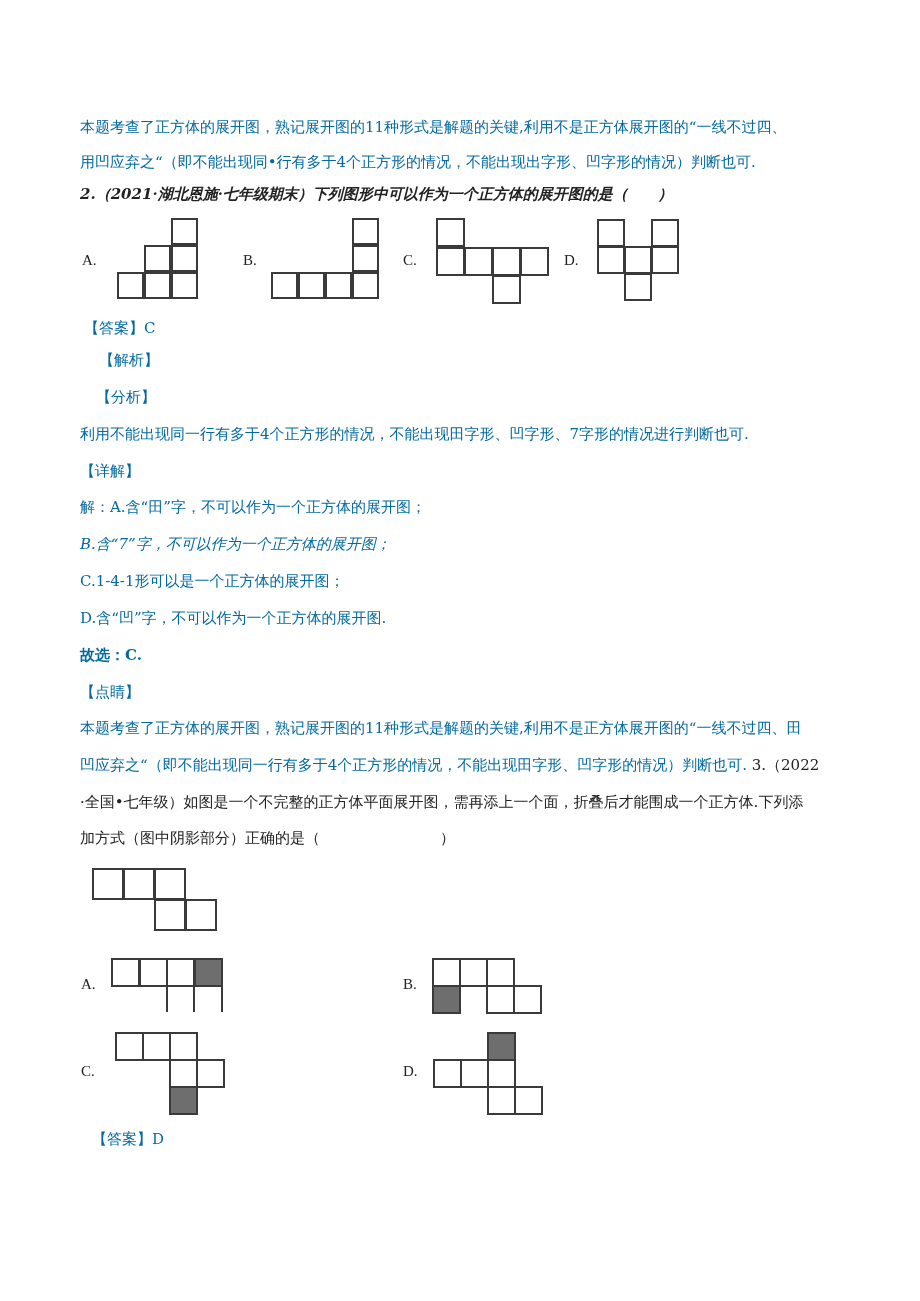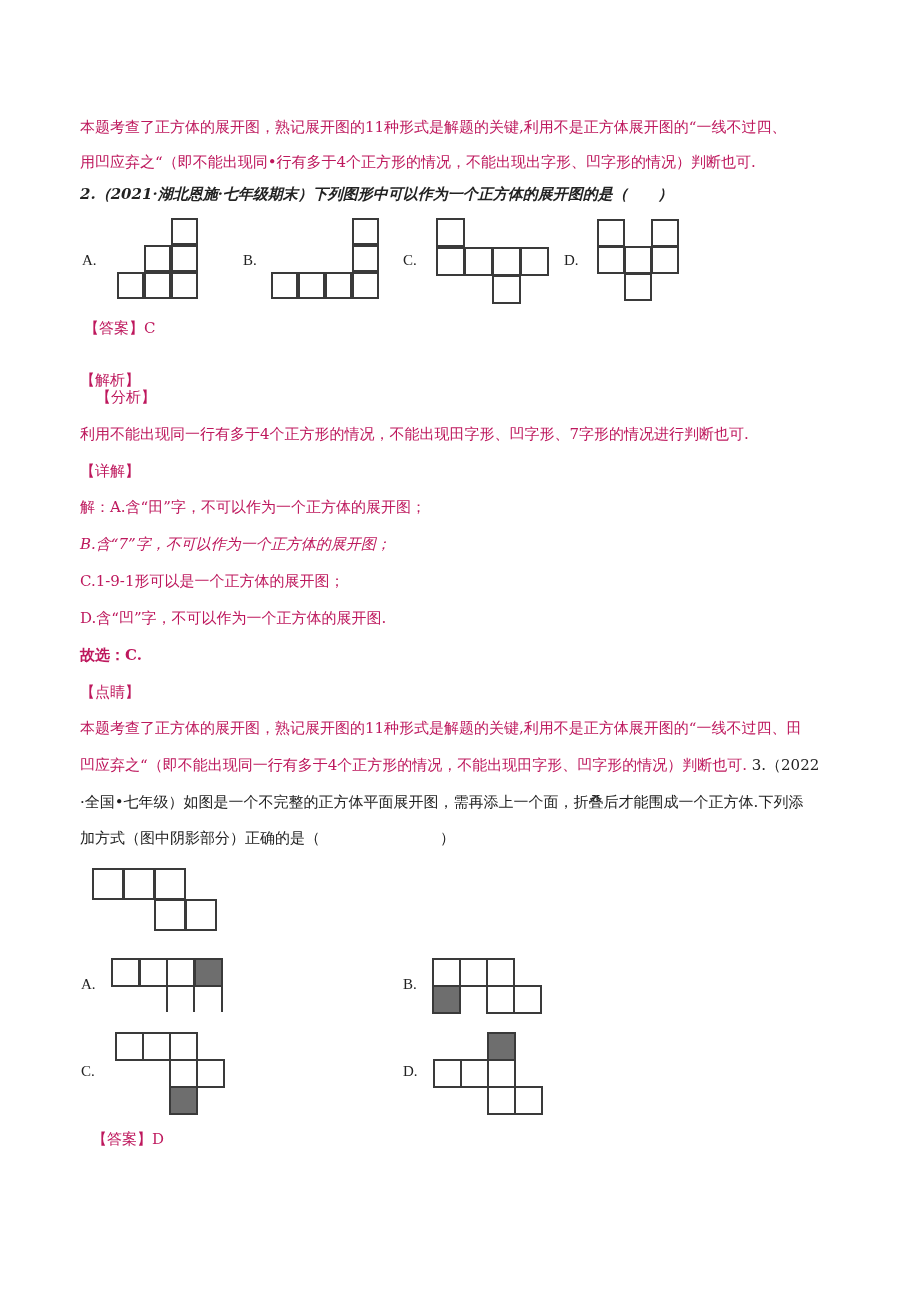--- a/index.html
+++ b/index.html
@@ -1,19 +1,19 @@
 <!DOCTYPE html>
 <html><head>
 <meta charset="utf-8">
 <style>
   html, body { margin: 0; padding: 0; background: #ffffff; }
   body { width: 920px; height: 1301px; position: relative; overflow: hidden;
          font-family: "DejaVu Serif", "Liberation Serif", serif; }
   .line { position: absolute; left: 80px; white-space: nowrap; font-size: 15px; line-height: 20px; }
-  .red { color: #be185d; }
+  .red { color: #0369a1; }
   .black { color: #222222; }
   .bold { font-weight: bold; font-family: "DejaVu Serif", serif; font-style: italic; }
   .label { position: absolute; font-size: 15px; color: #222; font-family: "Liberation Serif", serif; }
   .fig { position: absolute; }
   .sq { position: absolute; width: 27px; height: 27px; border: 2px solid #3a3a3a; box-sizing: border-box; background: transparent; }
   .sq.shaded { background: #6e6e6e; }
   .vline { position: absolute; width: 2px; background: #3a3a3a; }
 </style>
 </head>
 <body>
@@ -60,27 +60,27 @@
     <div class="sq" style="left:597px; top:219px; width:28px; height:28px;"></div>
     <div class="sq" style="left:651px; top:219px; width:28px; height:28px;"></div>
     <div class="sq" style="left:597px; top:246px; width:28px; height:28px;"></div>
     <div class="sq" style="left:624px; top:246px; width:28px; height:28px;"></div>
     <div class="sq" style="left:651px; top:246px; width:28px; height:28px;"></div>
     <div class="sq" style="left:624px; top:273px; width:28px; height:28px;"></div>
   </div>
 </div>
 
 <div class="line red" style="top:318px; left:84px;">【答案】C</div>
-<div class="line red" style="top:370px;">【解析】</div>
+<div class="line red" style="top:350px;margin-left:19px;">【解析】</div>
 <div class="line red" style="top:387px;margin-left:16px;">【分析】</div>
 <div class="line red" style="top:424px;">利用不能出现同一行有多于4个正方形的情况，不能出现田字形、凹字形、7字形的情况进行判断也可.</div>
 <div class="line red" style="top:461px;">【详解】</div>
 <div class="line red" style="top:497px;">解：A.含“田”字，不可以作为一个正方体的展开图；</div>
 <div class="line red" style="top:534px; font-style:italic;">B.含“7”字，不可以作为一个正方体的展开图；</div>
-<div class="line red" style="top:571px;">C.1-9-1形可以是一个正方体的展开图；</div>
+<div class="line red" style="top:571px;">C.1-4-1形可以是一个正方体的展开图；</div>
 <div class="line red" style="top:608px;">D.含“凹”字，不可以作为一个正方体的展开图.</div>
 <div class="line red" style="top:645px;font-weight:bold;">故选：C.</div>
 <div class="line red" style="top:682px;">【点睛】</div>
 <div class="line red" style="top:718px;">本题考查了正方体的展开图，熟记展开图的11种形式是解题的关键,利用不是正方体展开图的“一线不过四、田</div>
 
 <div class="line" style="top:755px;">
   <span class="red">凹应弃之“（即不能出现同一行有多于4个正方形的情况，不能出现田字形、凹字形的情况）判断也可.</span>
   <span class="black">3.（2022</span>
 </div>
 <div class="line black" style="top:792px;">·全国•七年级）如图是一个不完整的正方体平面展开图，需再添上一个面，折叠后才能围成一个正方体.下列添</div>

